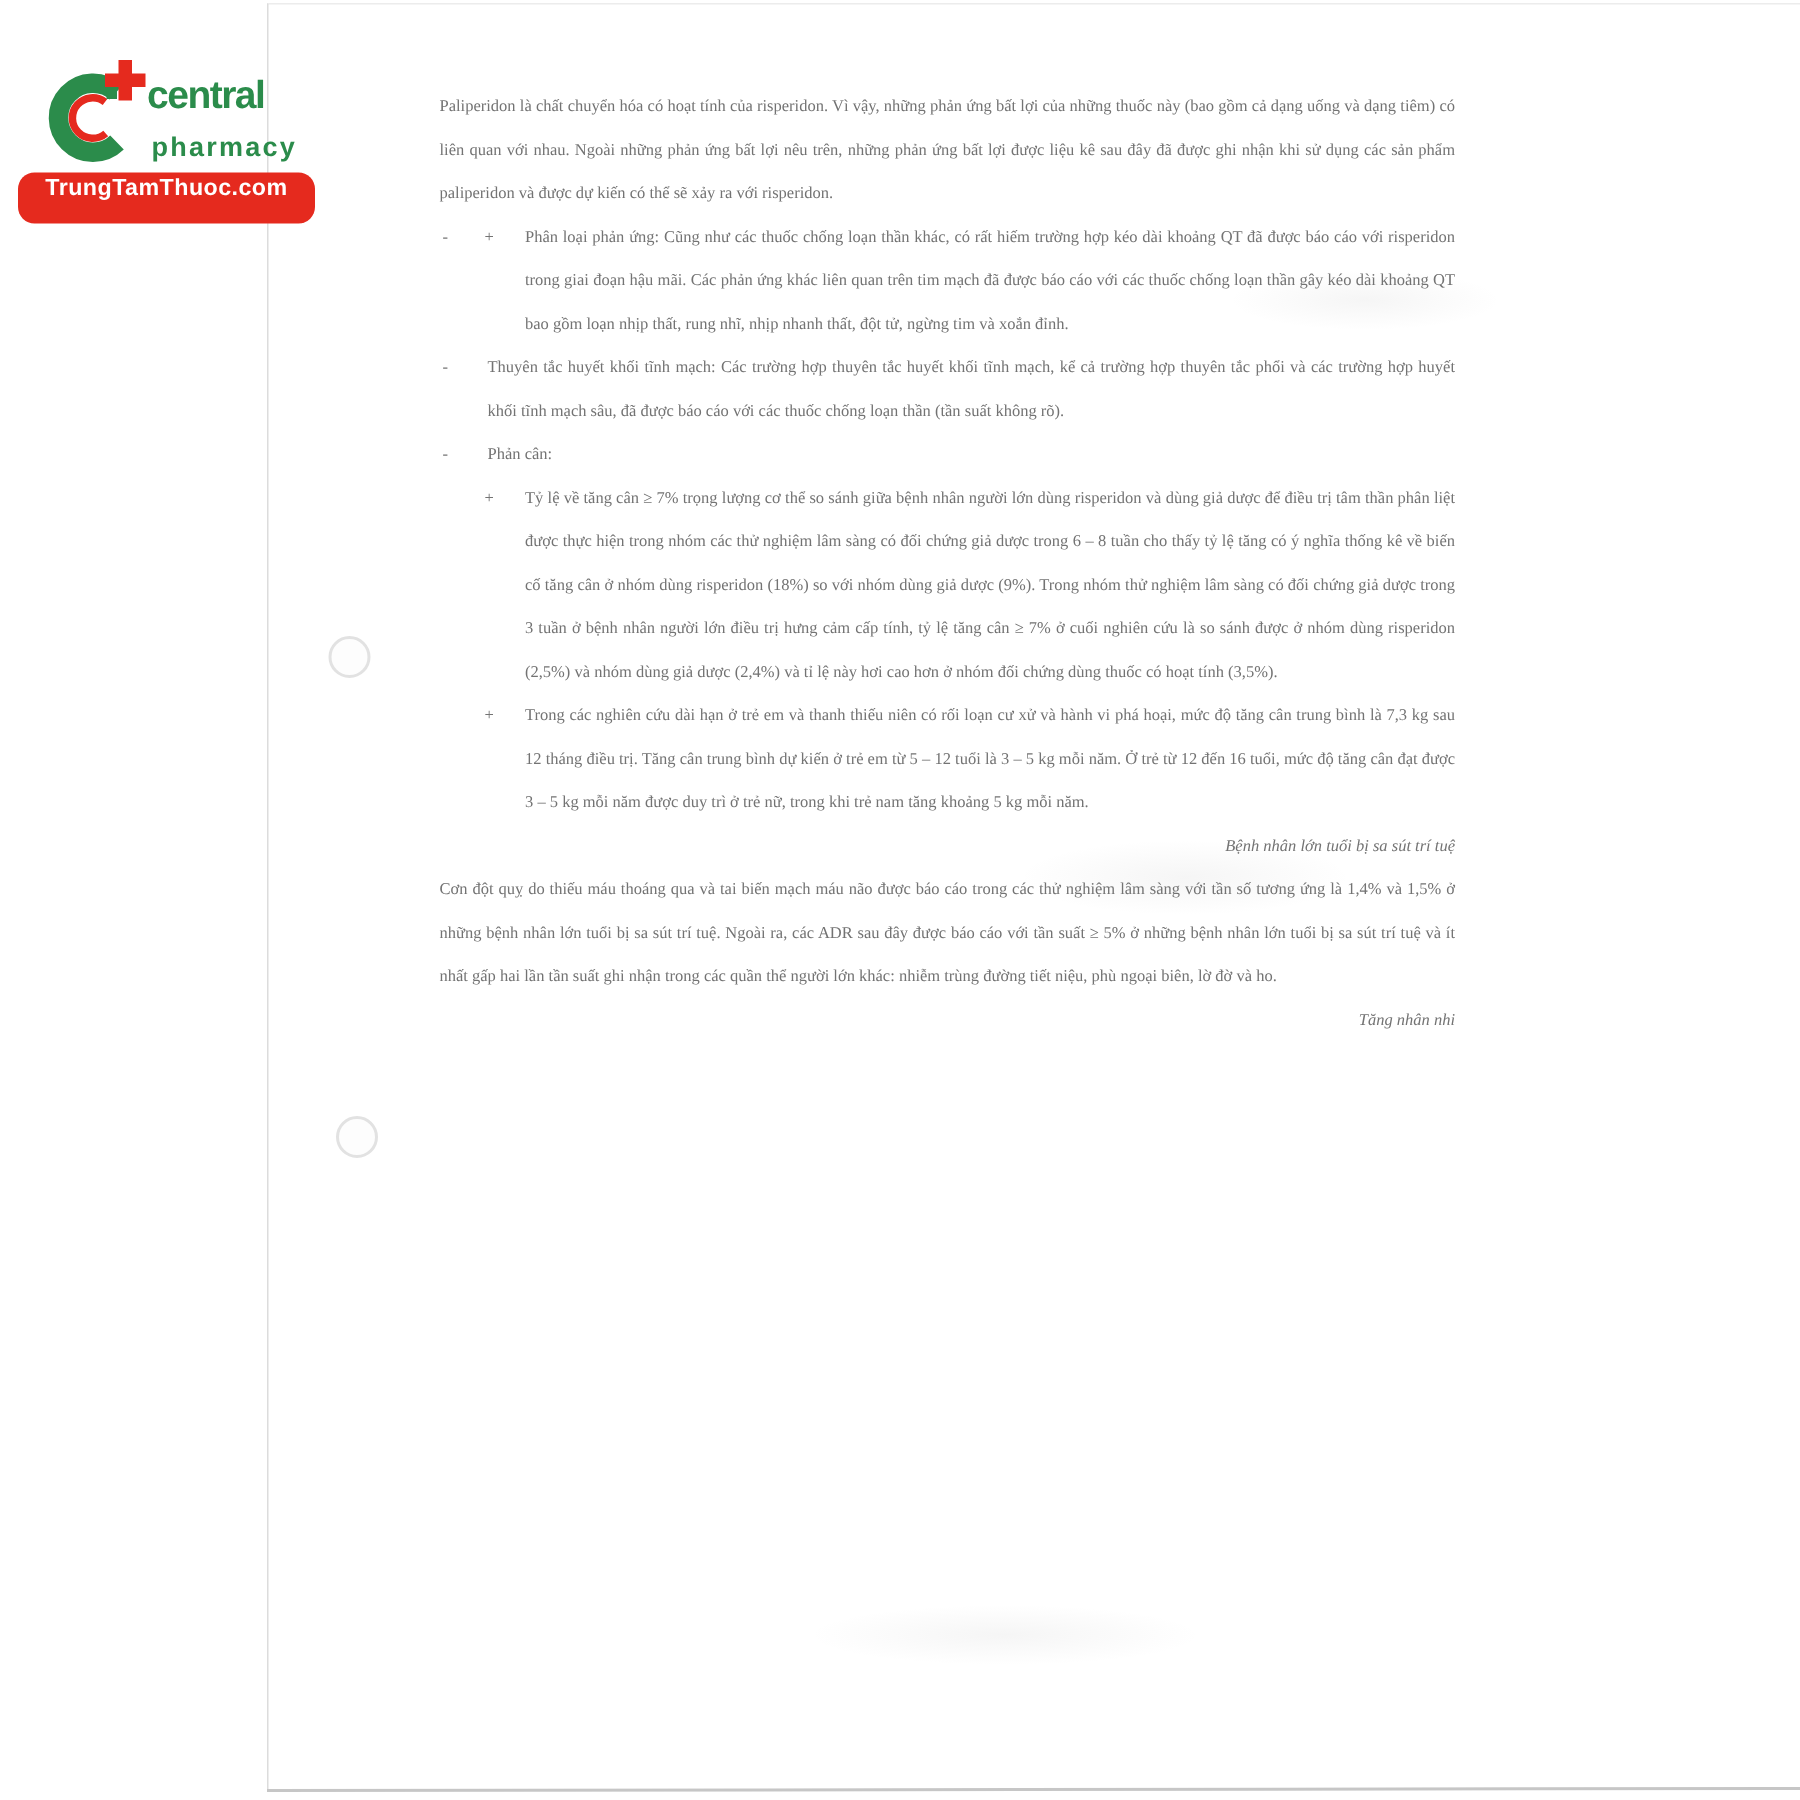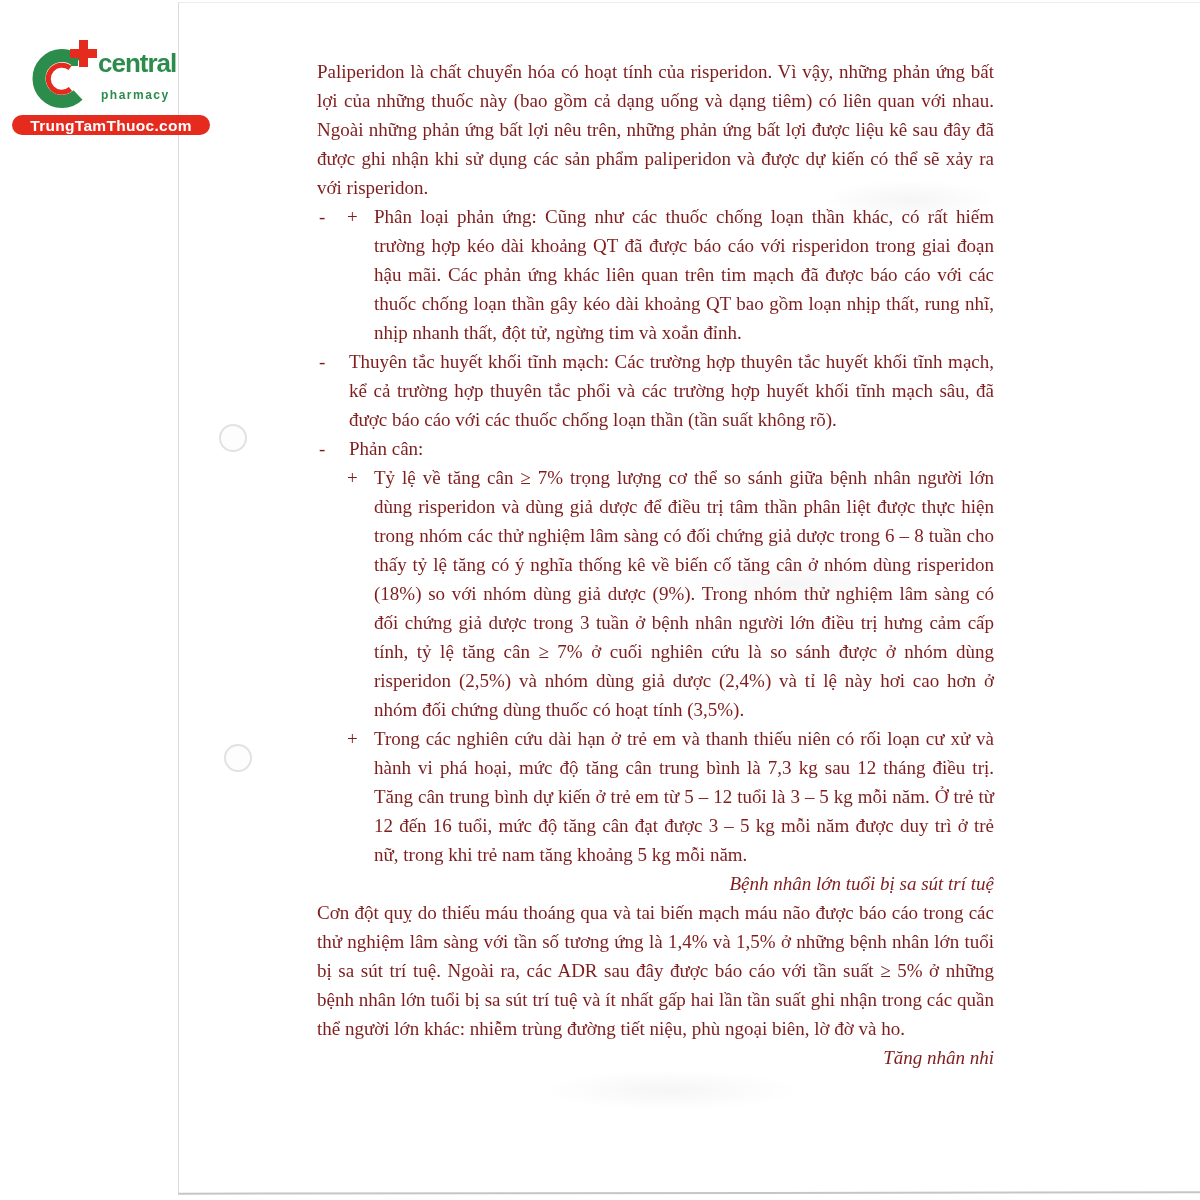--- a/index.html
+++ b/index.html
@@ -27,31 +27,31 @@
   .smudge{position:absolute;border-radius:50%;background:radial-gradient(closest-side,rgba(120,120,120,0.07),rgba(120,120,120,0));}
   
   .logo{position:absolute;left:10px;top:28px;z-index:5;width:215px;height:115px;}
   .logo-icon{position:absolute;left:16px;top:12px;}
   .brand{
     position:absolute;left:88px;top:22px;font-family:"Liberation Sans",sans-serif;
     font-weight:bold;font-size:26px;color:#2b8c4b;letter-spacing:-1px;line-height:1;
   }
   .tagline{
     position:absolute;left:91px;top:61px;font-family:"Liberation Sans",sans-serif;
-    font-weight:bold;font-size:12px;color:#2b8c4b;letter-spacing:1.5px;line-height:1;
+    font-weight:bold;font-size:18px;color:#2b8c4b;letter-spacing:1.5px;line-height:1;
   }
   .badge{
-    position:absolute;left:2px;top:87px;width:198px;height:20px;border-radius:11px;
+    position:absolute;left:2px;top:87px;width:198px;height:34px;border-radius:11px;
     background:#e52a1e;color:#ffffff;font-family:"Liberation Sans",sans-serif;
     font-weight:bold;font-size:15.5px;line-height:22px;text-align:center;letter-spacing:0.3px;
   }
   
   .doc{
-    position:absolute;left:317px;top:57px;width:677px;
-    font-size:19px;line-height:29px;color:#7f1d1d;
+    position:absolute;left:293px;top:57px;width:677px;
+    font-size:11px;line-height:29px;color:#737373;
   }
   .block{text-align:justify;}
   .b1{position:relative;padding-left:32px;}
   .b1 > .mk{position:absolute;left:2px;top:0;}
   .b2{position:relative;padding-left:57px;}
   .b2 > .mk{position:absolute;left:30px;top:0;}
   .head-bi{font-weight:bold;font-style:italic;text-align:left;}
   .ital{font-style:italic;text-align:right;}
 </style>
 </head>

